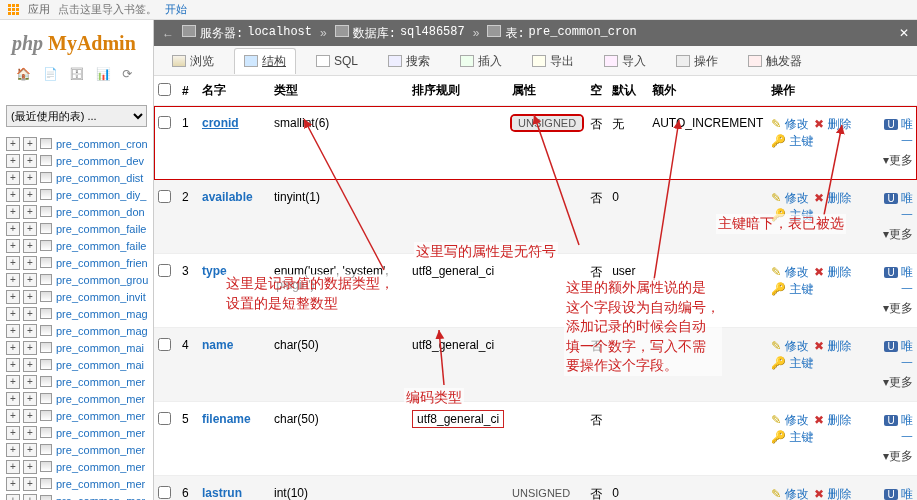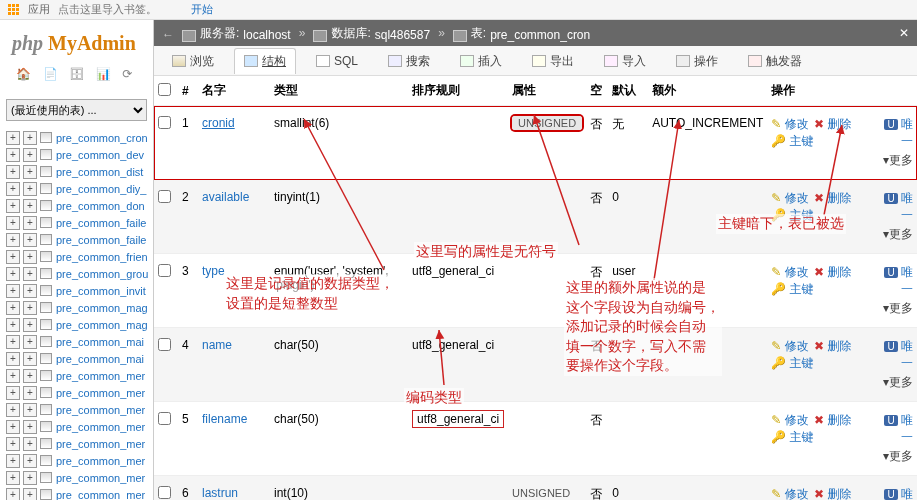--- a/index.html
+++ b/index.html
@@ -1,50 +1,50 @@
 <!DOCTYPE html>
 <html><head>
 <meta charset="utf-8">
 <style>
   * { box-sizing: border-box; margin: 0; padding: 0; }
   body { font-family: Arial, sans-serif; font-size: 12px; background: #fff; width: 917px; height: 500px; overflow: hidden; position: relative; }
   .topbar { height: 20px; background: #f5f5f5; border-bottom: 1px solid #ddd; padding: 2px 8px; display: flex; align-items: center; gap: 8px; font-size: 11px; color: #666; }
   .topbar .apps-icon { width: 12px; height: 12px; display: inline-grid; grid-template-columns: repeat(3,3px); grid-template-rows: repeat(3,3px); gap:1px; }
   .topbar .apps-icon span { background: #f90; }
-  .topbar a { color: #1e6fbf; text-decoration: none; margin-left: 26px; }
+  .topbar a { color: #1e6fbf; text-decoration: none; }
   .container { display: flex; height: 480px; }
   .sidebar { width: 154px; background: #fff; border-right: 1px solid #ccc; display: flex; flex-direction: column; }
   .logo { padding: 10px 8px 6px; text-align: center; }
   .logo svg text.p1 { font: italic bold 20px Georgia, serif; fill: #888; }
   .logo svg text.p2 { font: bold 20px Georgia, serif; fill: #d87f0a; }
   .sb-icons { text-align: center; padding: 2px 0; letter-spacing: 4px; color: #888; }
-  .sb-select { margin: 16px 6px 8px; height: 22px; width: calc(100% - 12px); font-size: 11px; border: 1px solid #aaa; }
+  .sb-select { margin: 22px 6px 8px; height: 22px; width: calc(100% - 12px); font-size: 11px; border: 1px solid #aaa; }
   .treewrap { flex: 1; overflow-y: auto; padding-left: 6px; }
   .tree-item { display: flex; align-items: center; height: 17px; white-space: nowrap; color: #333; }
   .tree-item .plus { width: 14px; height: 14px; border: 1px solid #999; background:#f5f5f5; display:flex; align-items:center; justify-content:center; font-size:10px; color:#555; margin-right:3px; }
   .tree-item .tbl { width:12px; height:11px; background:linear-gradient(#ddd,#fff); border:1px solid #999; margin-right:4px; }
   .tree-item a { color:#1e6fbf; text-decoration:none; font-size:11px; }
   .main { flex: 1; display: flex; flex-direction: column; background:#fff; position:relative; }
   .bc { height:26px; background:#686868; display:flex; align-items:center; padding:0 8px; gap:8px; color:#fff; font-size:12px; }
-  .bc .seg { display:flex; align-items:flex-end; gap:4px; }
+  .bc .seg { display:flex; align-items:flex-start; gap:4px;font-family:Liberation Mono, monospace; }
   .bc .ico { width:14px; height:12px; background:#999; border:1px solid #ccc; }
   .bc .arrow { color:#ccc; }
   .bc a { color:#fff; }
   .bc .close { margin-left:auto; color:#fff; cursor:pointer; }
   .tabs { height:30px; border-bottom:1px solid #ddd; display:flex; align-items:center; padding:0 8px; gap:10px; background:#f7f7f7; }
   .tab { display:flex; align-items:center; gap:4px; padding:4px 9px; font-size:12px; color:#444; cursor:pointer; border:1px solid transparent; border-bottom:none; }
   .tab.active { background:#fff; border-color:#ccc; border-radius:3px 3px 0 0;text-decoration:underline; }
   .tab .ti { width:14px; height:12px; border:1px solid #aaa; }
   .ti.browse{background:linear-gradient(#f7f3e9,#e3d8b0);} .ti.struct{background:#d0e8ff;} .ti.sql{background:#fff;} .ti.search{background:#eef;} .ti.insert{background:#efe;} .ti.export{background:#ffe;} .ti.import{background:#fef;} .ti.ops{background:#eee;} .ti.trig{background:#fee;}
   .grid { flex:1; overflow-y:auto; }
   table { width:100%; border-collapse:collapse; }
   thead th { text-align:left; padding:6px 4px; font-weight:bold; font-size:12px; background:#fff; border-bottom:1px solid #eee; }
   tbody tr.even { background:#f5f5f5; }
   tbody td { padding:10px 4px; vertical-align:top; font-size:12px; border-top:1px solid #eee; }
-  .colname { color:#1e6fbf; font-weight:normal;text-align:right; }
+  .colname { color:#1e6fbf; font-weight:bold;text-align:right; }
   .colname.u { text-decoration:underline; }
   .attr-pill { background:#e8e8e8; border-radius:3px; padding:1px 6px; font-size:11px; color:#555; box-shadow:0 0 0 2px #c00; }
   .op a { color:#1e6fbf; text-decoration:none; margin-right:2px; }
   .op .pencil{color:#c9a500;} .op .x{color:#c33;} .op .key{color:#c9a500;}
   .morecol { text-align:right; }
   .morecol .ubadge { display:inline-block; background:#3b66a6; color:#fff; font-size:10px; padding:0 3px; border-radius:2px; }
   .morecol a { color:#1e6fbf; text-decoration:none; display:block; }
   .morecol .dd { color:#444; margin-top:2px; }
   .row-hl td { box-shadow: inset 0 1px 0 #c00; }
   .row-hl td:first-child { box-shadow: inset 1px 1px 0 #c00; }

